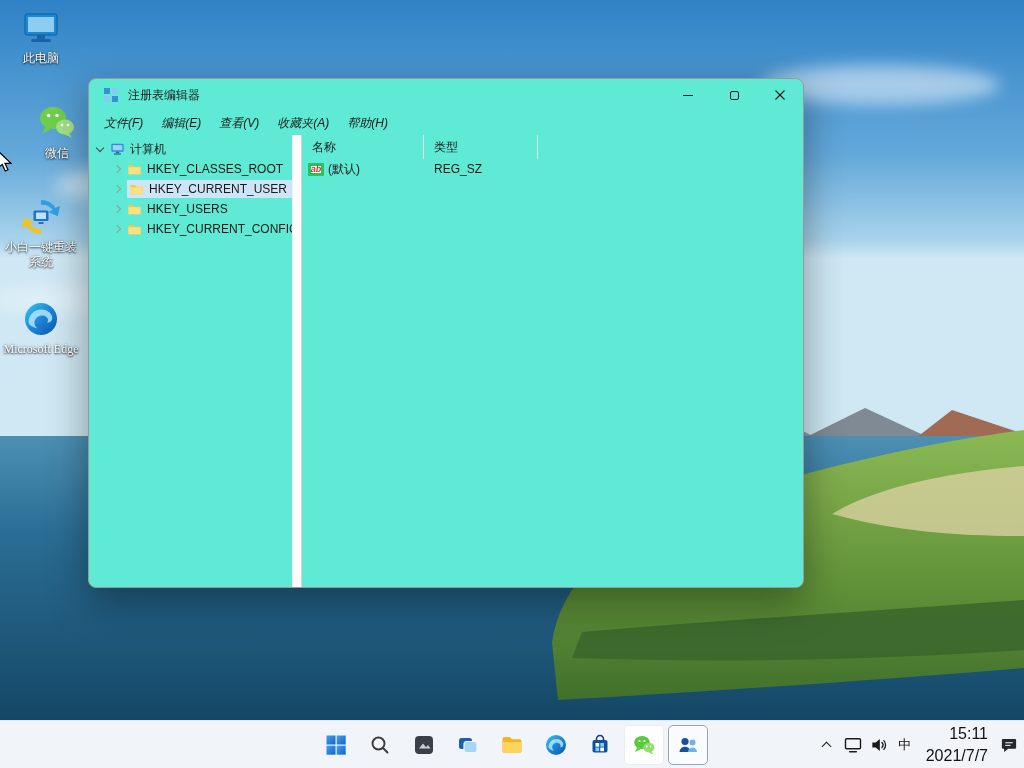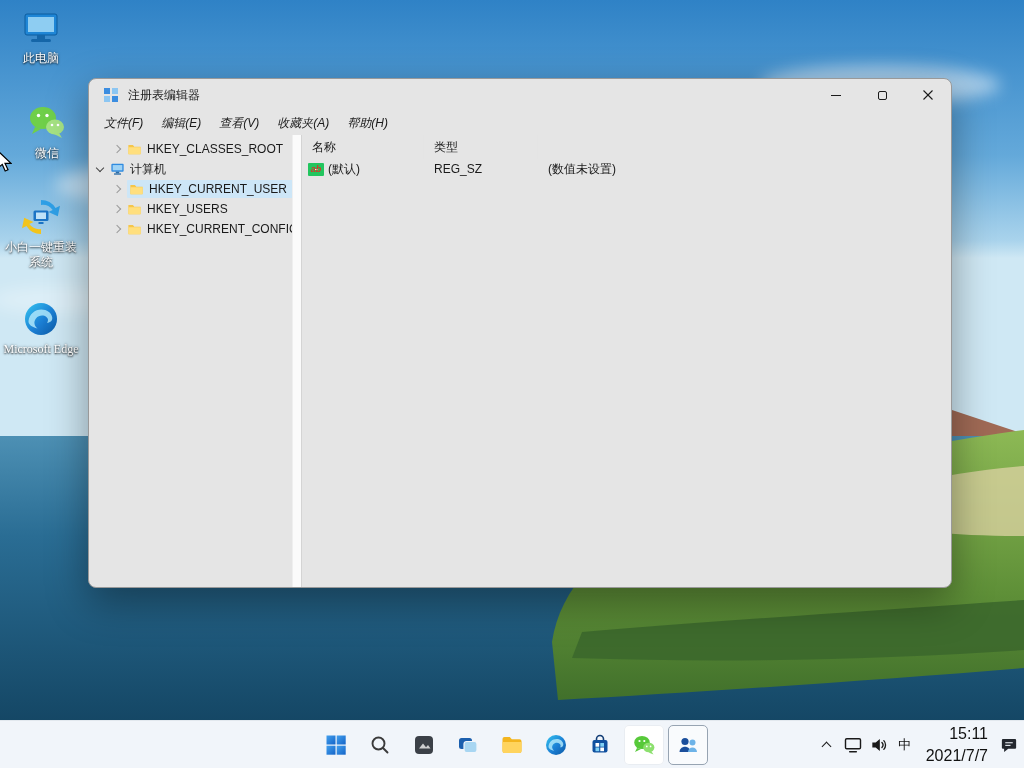--- a/index.html
+++ b/index.html
@@ -12,21 +12,21 @@
 
   
   .dicon{position:absolute;width:78px;display:flex;flex-direction:column;align-items:center;gap:3px;}
   .dicon .ig{width:40px;height:40px;}
   .dicon .lbl{font-size:12px;color:#fff;text-align:center;line-height:1.25;
     text-shadow:0 1px 2px rgba(0,0,0,.85),0 0 3px rgba(0,0,0,.5);font-family:Liberation Serif, serif;}
 
   .cursor{position:absolute;left:-4px;top:150px;width:16px;height:24px;z-index:50;}
 
   
-  .window{position:absolute;left:88px;top:78px;width:864px;height:510px;background:#e5e5e5;
+  .window{position:absolute;left:88px;top:78px;width:716px;height:510px;background:#5eead4;
     border:1px solid #999;border-radius:8px;box-shadow:0 14px 40px rgba(0,0,0,.38);
     display:flex;flex-direction:column;overflow:hidden;z-index:10;font-size:12px;color:#1a1a1a;}
   .titlebar{flex:0 0 32px;display:flex;align-items:center;padding-left:14px;}
   .ttext{margin-left:9px;}
   .wcontrols{margin-left:auto;display:flex;height:32px;}
   .wbtn{width:46px;display:flex;align-items:center;justify-content:center;}
   .glyph-min{width:10px;height:1px;background:#1a1a1a;}
   .glyph-max{width:9px;height:9px;border:1px solid #1a1a1a;border-radius:2px;}
   .menubar{flex:0 0 24px;display:flex;align-items:center;padding-left:6px;font-style:italic;}
   .mitem{padding:3px 9px;border-radius:3px;}
@@ -49,21 +49,21 @@
   .lheader{flex:0 0 24px;display:flex;align-items:stretch;}
   .hcol{display:flex;align-items:center;padding-left:10px;border-right:1px solid #e4e4e4;}
   .c1{width:122px;flex:0 0 122px;}
   .c2{width:114px;flex:0 0 114px;}
   .c3{flex:1;border-right:none;}
   .lrow{height:20px;display:flex;align-items:center;}
   .cell{display:flex;align-items:center;gap:4px;padding-left:6px;}
   .cell.c2,.cell.c3{padding-left:10px;}
   .abicon{width:16px;height:13px;display:flex;align-items:center;justify-content:center;
     font-size:9px;font-weight:700;font-style:italic;color:#cf392b;flex:0 0 16px;
-    border:6px solid #22c55e;background:#fff;border-radius:1px;line-height:1;}
+    border:3px solid #22c55e;background:#fff;border-radius:1px;line-height:1;}
 
   
   .taskbar{position:absolute;left:0;right:0;bottom:0;height:48px;background:#f1f5fa;
     border-top:1px solid #e2e8ee;z-index:20;}
   .tbcenter{position:absolute;left:50%;top:4px;transform:translateX(-50%);display:flex;gap:4px;}
   .tbi{width:40px;height:40px;border-radius:5px;display:flex;align-items:center;justify-content:center;}
   .tbi.hoverbg{background:#fff;box-shadow:inset 0 0 0 1px #e9edf2;}
   .tbi.active{border:1px solid #97a4b2;background:rgba(255,255,255,.55);}
   .tbright{position:absolute;right:2px;top:0;height:48px;display:flex;align-items:center;}
   .trayi{width:26px;height:40px;display:flex;align-items:center;justify-content:center;border-radius:5px;}
@@ -122,21 +122,21 @@
 <div class="dicon" style="left:2px;top:8px">
   <svg class="ig" viewBox="0 0 40 40">
     <rect x="4" y="6" width="32" height="21" rx="2" fill="#1f86d6" stroke="#0d5c9e"></rect>
     <rect x="7" y="9" width="26" height="15" fill="#8ecdf2"></rect>
     <rect x="16" y="27" width="8" height="4" fill="#1566a8"></rect>
     <rect x="10" y="31" width="20" height="3" rx="1.5" fill="#1566a8"></rect>
   </svg>
   <div class="lbl">此电脑</div>
 </div>
 
-<div class="dicon" style="left:8px;top:103px">
+<div class="dicon" style="left:18px;top:103px">
   <svg class="ig" viewBox="0 0 40 40">
     <ellipse cx="16" cy="15" rx="13" ry="11" fill="#6fcf4a"></ellipse>
     <polygon points="8,24 5,31 14,26" fill="#6fcf4a"></polygon>
     <circle cx="11.5" cy="12.5" r="1.7" fill="#fff"></circle>
     <circle cx="20" cy="12.5" r="1.7" fill="#fff"></circle>
     <ellipse cx="28" cy="24" rx="9" ry="7.6" fill="#a5e283"></ellipse>
     <polygon points="32,30 35,35 27,31" fill="#a5e283"></polygon>
     <circle cx="25" cy="22" r="1.3" fill="#fff"></circle>
     <circle cx="31" cy="22" r="1.3" fill="#fff"></circle>
   </svg>
@@ -200,42 +200,42 @@
     <span class="mitem">编辑(E)</span>
     <span class="mitem">查看(V)</span>
     <span class="mitem">收藏夹(A)</span>
     <span class="mitem">帮助(H)</span>
   </div>
 
 
   <div class="main">
 
     <div class="treepane">
-      <div class="trow child">
-        <span class="chev r"></span>
-        <svg class="tico" viewBox="0 0 16 16">
-          <path d="M1 3.5h5.2l1.6 1.8H15V13a1 1 0 0 1-1 1H2a1 1 0 0 1-1-1z" fill="#f5c64a"></path>
-          <path d="M1 6h14v7a1 1 0 0 1-1 1H2a1 1 0 0 1-1-1z" fill="#ffdf7e"></path>
-        </svg>
-        <span>HKEY_CLASSES_ROOT</span>
-      </div>
-
       <div class="trow">
         <span class="chev d"></span>
         <svg class="tico" viewBox="0 0 16 16">
           <rect x="1" y="2" width="14" height="9" rx="1" fill="#2f8be0"></rect>
           <rect x="2.5" y="3.5" width="11" height="6" fill="#9fd3f5"></rect>
           <rect x="6" y="11" width="4" height="2" fill="#2c6da8"></rect>
           <rect x="4" y="13" width="8" height="1.5" fill="#2c6da8"></rect>
         </svg>
         <span>计算机</span>
       </div>
 
       <div class="trow child">
         <span class="chev r"></span>
+        <svg class="tico" viewBox="0 0 16 16">
+          <path d="M1 3.5h5.2l1.6 1.8H15V13a1 1 0 0 1-1 1H2a1 1 0 0 1-1-1z" fill="#f5c64a"></path>
+          <path d="M1 6h14v7a1 1 0 0 1-1 1H2a1 1 0 0 1-1-1z" fill="#ffdf7e"></path>
+        </svg>
+        <span>HKEY_CLASSES_ROOT</span>
+      </div>
+
+      <div class="trow child">
+        <span class="chev r"></span>
         <span class="hl">
           <svg class="tico" viewBox="0 0 16 16">
             <path d="M1 3.5h5.2l1.6 1.8H15V13a1 1 0 0 1-1 1H2a1 1 0 0 1-1-1z" fill="#f5c64a"></path>
             <path d="M1 6h14v7a1 1 0 0 1-1 1H2a1 1 0 0 1-1-1z" fill="#ffdf7e"></path>
           </svg>
           <span>HKEY_CURRENT_USER</span>
         </span>
       </div>
 
 
@@ -265,21 +265,20 @@
       <div class="lheader">
         <div class="hcol c1">名称</div>
         <div class="hcol c2">类型</div>
       </div>
       <div class="lrow">
         <div class="cell c1">
           <span class="abicon">ab</span>
           <span>(默认)</span>
         </div>
         <div class="cell c2">REG_SZ</div>
-        <div class="cell c3">(数值未设置)</div>
       </div>
     </div>
 
   </div>
 </div>
 
 <div class="taskbar">
 
   <div class="tbcenter">
 

